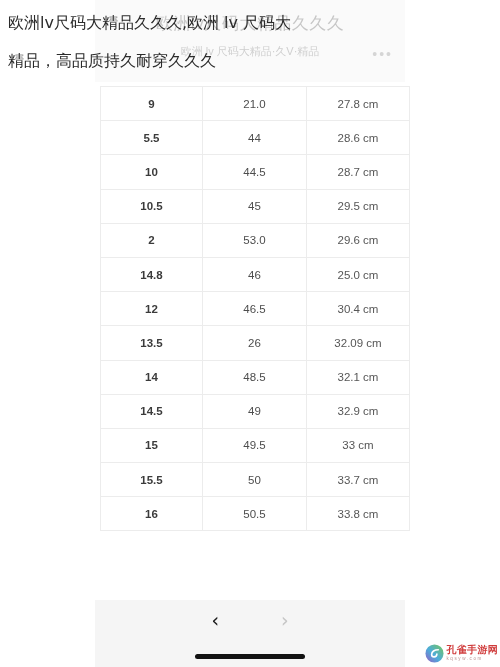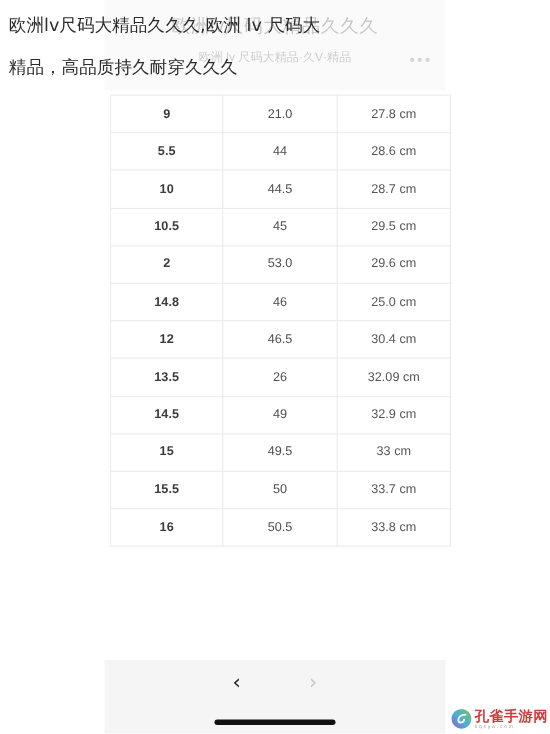--- a/index.html
+++ b/index.html
@@ -148,21 +148,21 @@
     gap: 3px;
     opacity: .92;
   }
   .wm-logo {
     width: 19px;
     height: 19px;
     flex: 0 0 auto;
   }
   .wm-textblock { line-height: 1; }
   .wm-name {
-    font-size: 13px;
+    font-size: 10px;
     font-weight: bold;
     color: #cc2b2b;
     letter-spacing: .3px;
     display: block;
   }
   .wm-domain {
     font-size: 4.5px;
     color: #b48a8a;
     letter-spacing: 1.6px;
     display: block;
@@ -232,20 +232,25 @@
           </tr>
           <tr>
             <td class="col-us">12</td>
             <td class="col-eu">46.5</td>
             <td class="col-cm">30.4 cm</td>
           </tr>
           <tr>
             <td class="col-us">13.5</td>
             <td class="col-eu">26</td>
             <td class="col-cm">32.09 cm</td>
+          </tr>
+          <tr>
+            <td class="col-us">14</td>
+            <td class="col-eu">48.5</td>
+            <td class="col-cm">32.1 cm</td>
           </tr>
           <tr>
             <td class="col-us">14.5</td>
             <td class="col-eu">49</td>
             <td class="col-cm">32.9 cm</td>
           </tr>
           <tr>
             <td class="col-us">15</td>
             <td class="col-eu">49.5</td>
             <td class="col-cm">33 cm</td>

